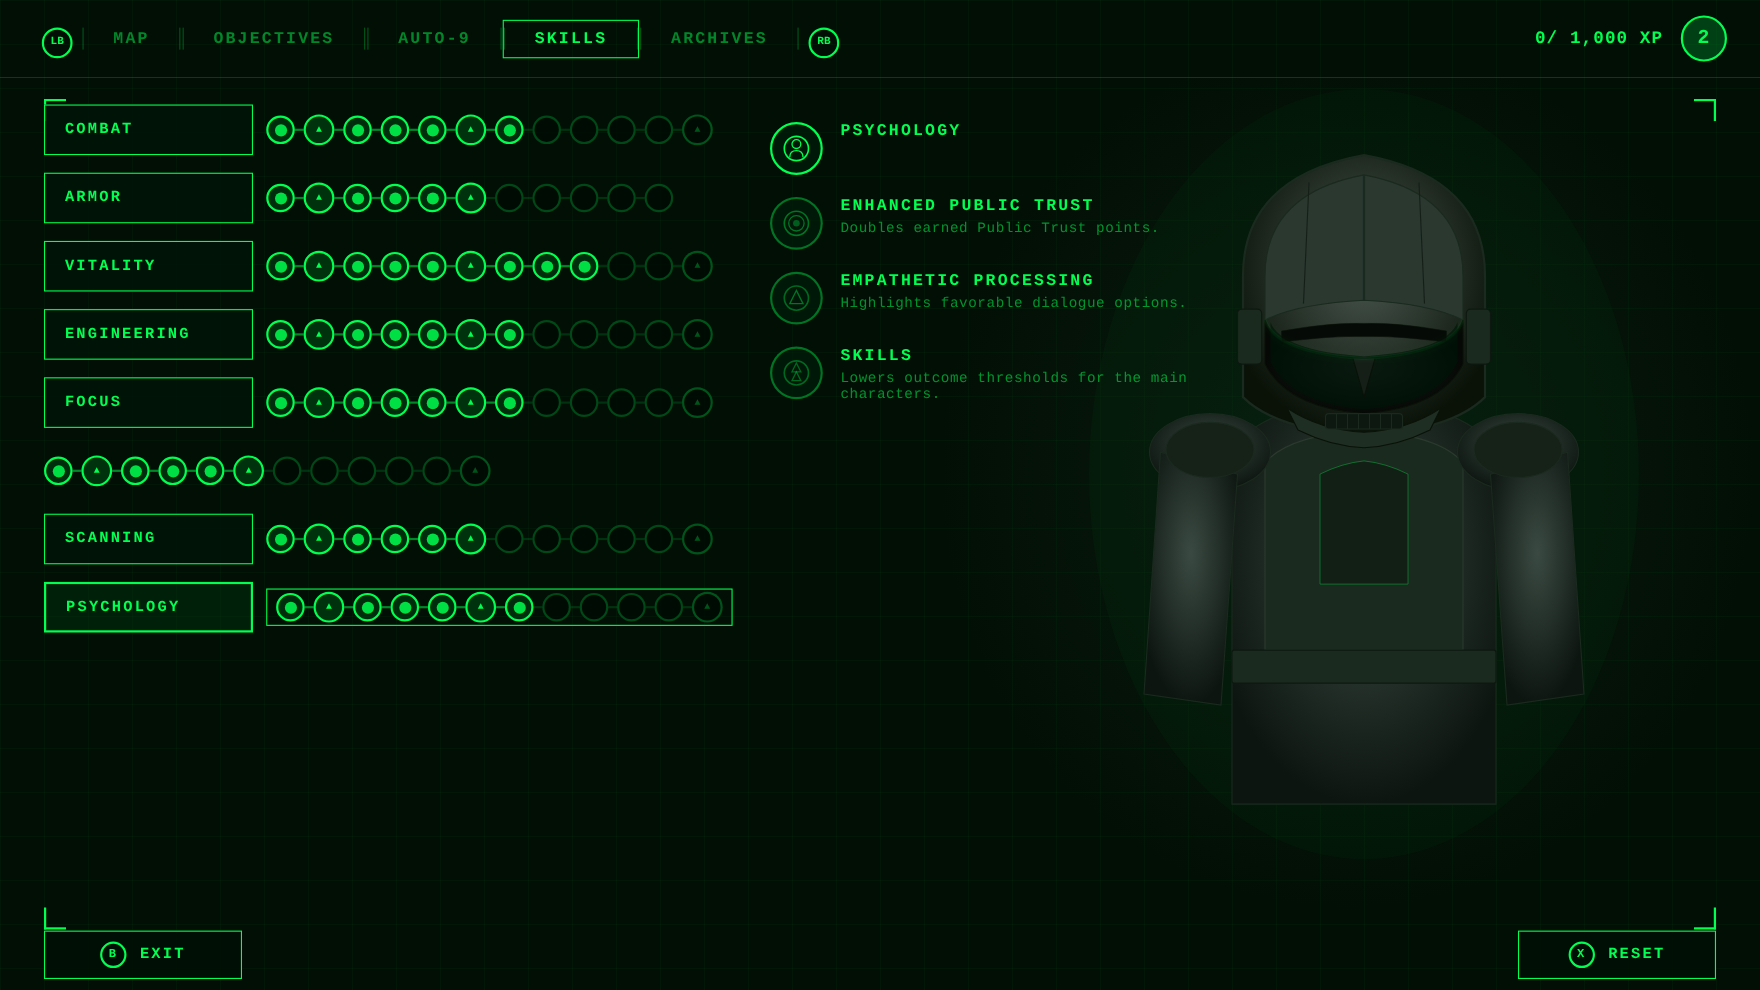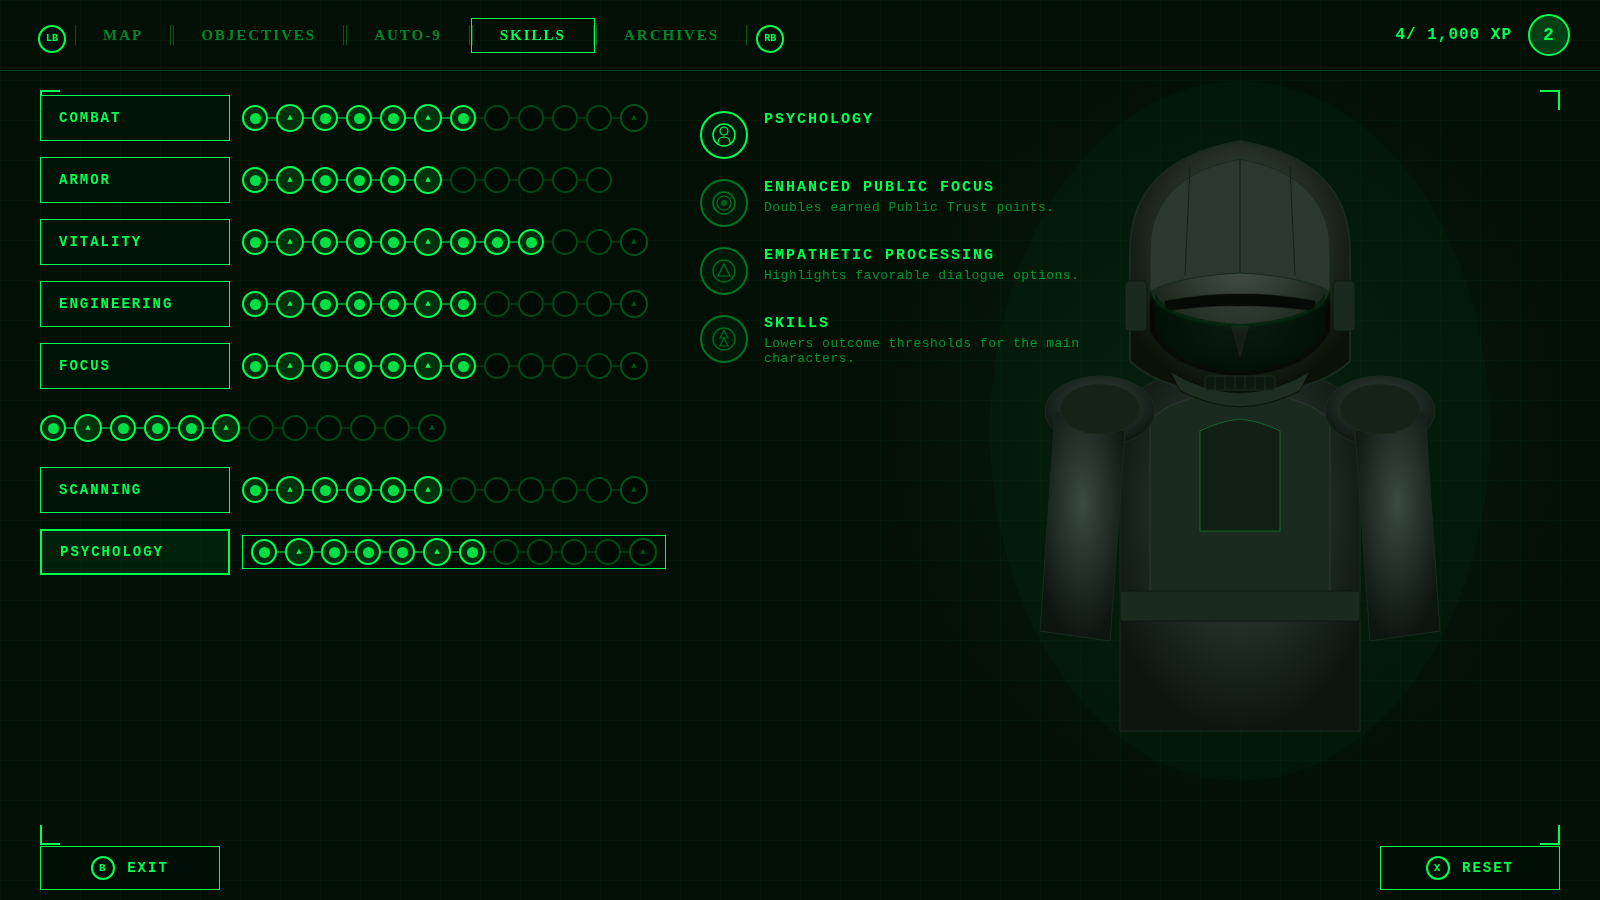--- a/index.html
+++ b/index.html
@@ -62,21 +62,20 @@
 
     .nav-tab {
       padding: 8px 28px;
       font-size: 15px;
       font-weight: bold;
       letter-spacing: 2px;
       color: rgba(0,255,80,0.5);
       cursor: pointer;
       position: relative;
       border: 1px solid transparent;
-      font-family: Liberation Serif, serif;
     }
 
     .nav-tab::before, .nav-tab::after {
       content: '';
       position: absolute;
       top: 50%;
       transform: translateY(-50%);
       width: 1px;
       height: 60%;
       background: rgba(0,255,80,0.3);
@@ -334,21 +333,21 @@
     <div class="nav-tab">
       <span>ARCHIVES</span>
     </div>
 
     <div class="controller-btn">
       <span>RB</span>
     </div>
   </div>
 
   <div class="xp-display">
-    <span>4/ 1,000 XP</span>
+    <span>0/ 1,000 XP</span>
     <div class="level-badge">
       <span>2</span>
     </div>
   </div>
 </div>
 
 <div class="main-content">
 
   <div class="skills-panel">
 
@@ -788,21 +787,21 @@
 
       <div class="skill-info-item">
         <div class="skill-info-icon">
           <svg width="28" height="28" viewBox="0 0 28 28">
             <circle cx="14" cy="14" r="11" fill="none" stroke="rgba(0,255,80,0.4)" stroke-width="1.5"></circle>
             <circle cx="14" cy="14" r="7" fill="none" stroke="rgba(0,255,80,0.4)" stroke-width="1.2"></circle>
             <circle cx="14" cy="14" r="3" fill="rgba(0,255,80,0.3)"></circle>
           </svg>
         </div>
         <div class="skill-info-text">
-          <span class="skill-info-title">ENHANCED PUBLIC FOCUS</span>
+          <span class="skill-info-title">ENHANCED PUBLIC TRUST</span>
           <span class="skill-info-desc">Doubles earned Public Trust points.</span>
         </div>
       </div>
 
       <div class="skill-info-item">
         <div class="skill-info-icon">
           <svg width="28" height="28" viewBox="0 0 28 28">
             <circle cx="14" cy="14" r="11" fill="none" stroke="rgba(0,255,80,0.35)" stroke-width="1.5"></circle>
             <polygon points="14,7 20,19 8,19" fill="none" stroke="rgba(0,255,80,0.4)" stroke-width="1.2"></polygon>
           </svg>

